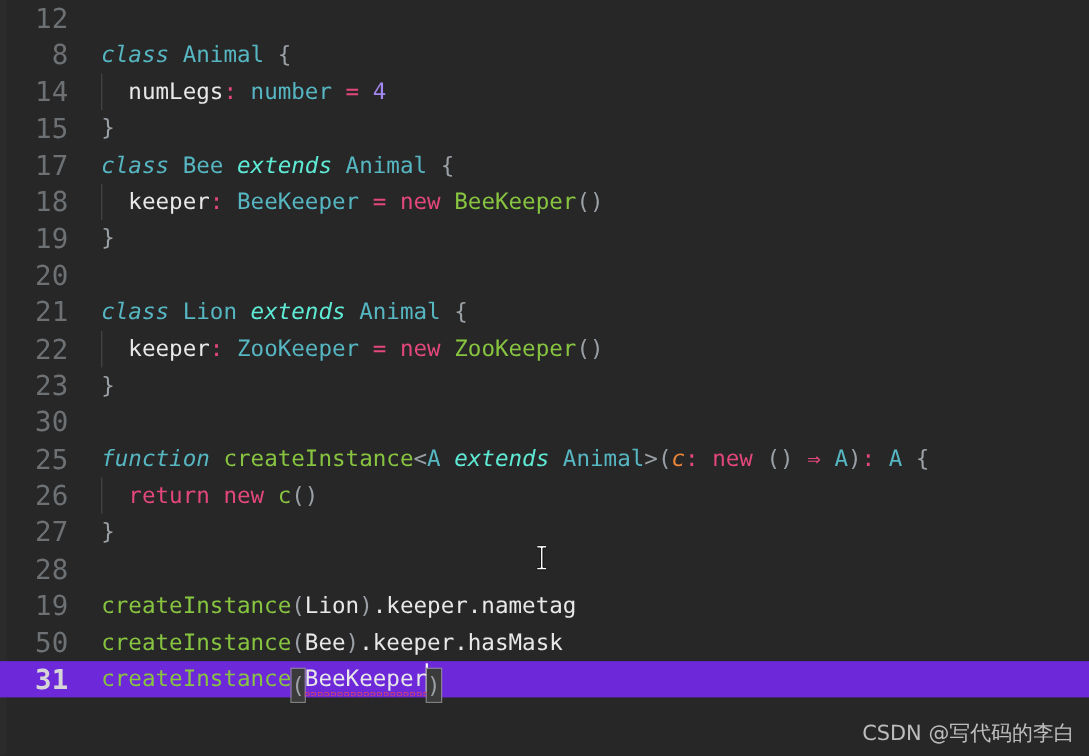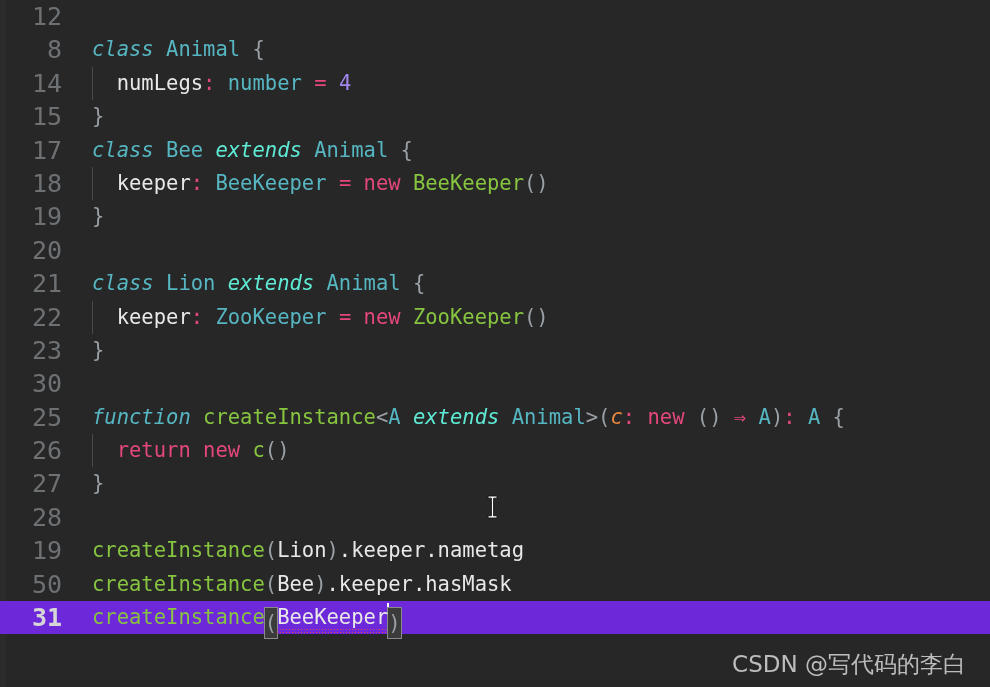--- a/index.html
+++ b/index.html
@@ -121,24 +121,24 @@
   
   #mouse-cursor {
     position:absolute;
     width:11px; height:24px;
     pointer-events:none;
   }
 
   
   #watermark {
     position:absolute;
-    right:24px; bottom:7px;
+    right:13px; bottom:7px;
     color:#c9c9c9;
     font-family:"DejaVu Sans","Liberation Sans",sans-serif;
-    font-size:23px;
+    font-size:19px;
     opacity:.92;
     user-select:none;
   }
 </style>
 </head>
 <body>
 
 <div id="editor">
 
   <div id="left-strip"></div>

